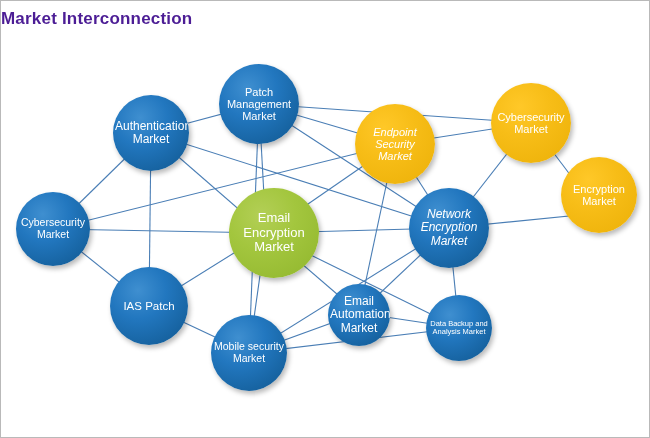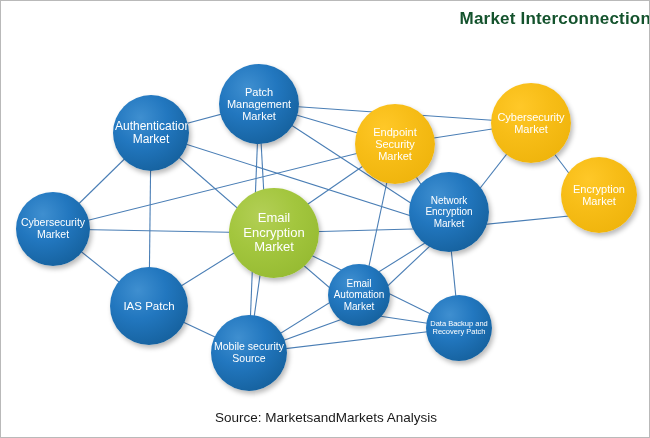--- a/index.html
+++ b/index.html
@@ -15,24 +15,24 @@
     border: 1px solid #b9b9b9;
     box-sizing: border-box;
     overflow: hidden;
     font-family: "Liberation Sans", sans-serif;
   }
   #title {
     position: absolute;
     top: 8px;
     left: 0;
     width: 650px;
-    text-align: right;
+    text-align: left;
     font-size: 17px;
     font-weight: bold;
-    color: #14532d;
+    color: #4c1d95;
     letter-spacing: 0.2px;
   }
   #source {
     position: absolute;
     bottom: 12px;
     left: 0;
     width: 650px;
     text-align: center;
     font-size: 13.5px;
     color: #1a1a1a;
@@ -123,41 +123,40 @@
       </div>
       <div class="node blue" style="left: 112px; top: 94px; width: 76px; height: 76px; font-size: 12px;">
         <span>Authentication Market</span>
       </div>
       <div class="node blue" style="left: 15px; top: 191px; width: 74px; height: 74px; font-size: 10.5px;">
         <span>Cybersecurity Market</span>
       </div>
       <div class="node green" style="left: 228px; top: 187px; width: 90px; height: 90px; font-size: 13px;">
         <span>Email Encryption Market</span>
       </div>
-      <div class="node yellow" style="left: 354px; top: 103px; width: 80px; height: 80px; font-size: 11px;">
+      <div class="node yellow" style="left: 354px; top: 103px; width: 80px; height: 80px; font-size: 11px; font-style: italic;">
         <span>Endpoint Security Market</span>
       </div>
       <div class="node yellow" style="left: 490px; top: 82px; width: 80px; height: 80px; font-size: 11px;">
         <span>Cybersecurity Market</span>
       </div>
       <div class="node yellow" style="left: 560px; top: 156px; width: 76px; height: 76px; font-size: 11px;">
         <span>Encryption Market</span>
       </div>
-      <div class="node blue" style="left: 408px; top: 171px; width: 80px; height: 80px; font-size: 10px;">
+      <div class="node blue" style="left: 408px; top: 187px; width: 80px; height: 80px; font-size: 12px; font-style: italic;">
         <span>Network Encryption Market</span>
       </div>
       <div class="node blue" style="left: 109px; top: 266px; width: 78px; height: 78px; font-size: 11.5px;">
         <span>IAS Patch</span>
       </div>
       <div class="node blue" style="left: 210px; top: 314px; width: 76px; height: 76px; font-size: 10.5px;">
-        <span>Mobile security Source</span>
+        <span>Mobile security Market</span>
       </div>
-      <div class="node blue" style="left: 327px; top: 263px; width: 62px; height: 62px; font-size: 10px;">
+      <div class="node blue" style="left: 327px; top: 283px; width: 62px; height: 62px; font-size: 12px;">
         <span>Email Automation Market</span>
       </div>
       <div class="node blue" style="left: 425px; top: 294px; width: 66px; height: 66px; font-size: 7.5px;">
-        <span>Data Backup and Recovery Patch</span>
+        <span>Data Backup and Analysis Market</span>
       </div>
     </div>
 
-  <div id="source">Source: MarketsandMarkets Analysis</div>
 
 </div>
 
 </body></html>

